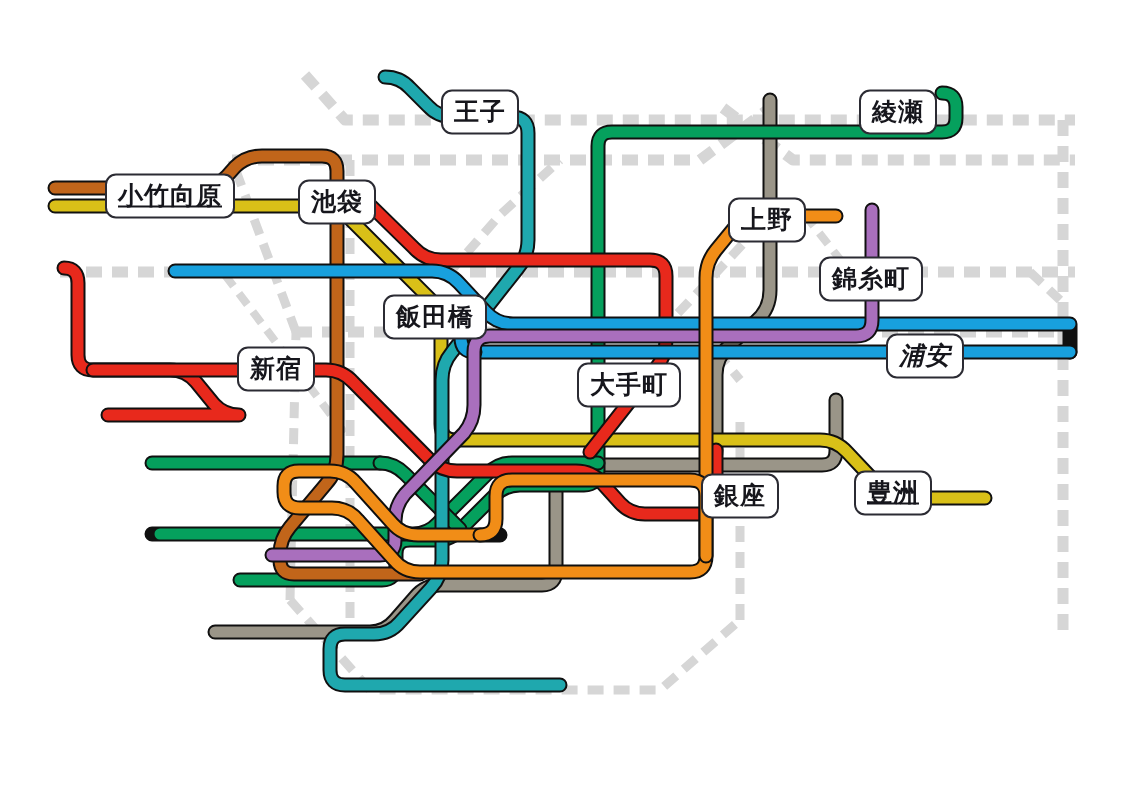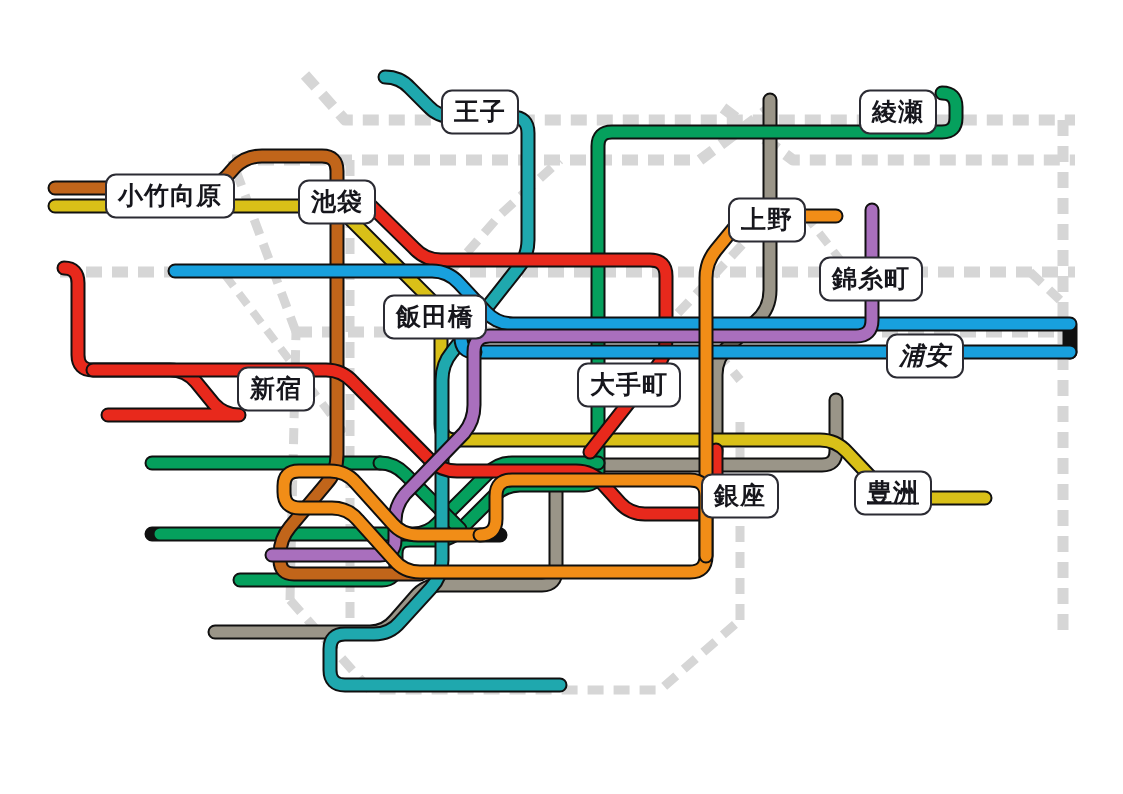--- a/index.html
+++ b/index.html
@@ -226,34 +226,34 @@
       <path d="M 480,535 Q 496,535 496,519 L 496,496
                Q 496,480 512,480 L 690,480 Q 706,480 706,496 L 706,556" stroke="#f18d17" stroke-width="11"></path>
     </g>
 
   </svg>
 
   <div class="station-label" style="left:480px; top:112px;">王子</div>
 
   <div class="station-label" style="left:898px; top:112px;">綾瀬</div>
 
-  <div class="station-label" style="left:170px; top:196px;">小竹向原</div>
+  <div class="station-label" style="left:170px; top:196px;text-decoration:underline;">小竹向原</div>
 
   <div class="station-label" style="left:337px; top:202px;">池袋</div>
 
   <div class="station-label" style="left:767px; top:220px;">上野</div>
 
   <div class="station-label" style="left:871px; top:279px;">錦糸町</div>
 
 
   <div class="station-label" style="left:435px; top:317px;text-align:right;">飯田橋</div>
 
   <div class="station-label" style="left:629px; top:337px;margin-top:48px;">大手町</div>
 
   <div class="station-label" style="left:925px; top:356px;font-style:italic;">浦安</div>
 
-  <div class="station-label" style="left:276px; top:389px;">新宿</div>
+  <div class="station-label" style="left:276px; top:369px;">新宿</div>
 
   <div class="station-label" style="left:740px; top:480px;margin-top:16px;">銀座</div>
 
   <div class="station-label" style="left:893px; top:493px;text-decoration:underline;">豊洲</div>
 
 </div>
 
 </body></html>

